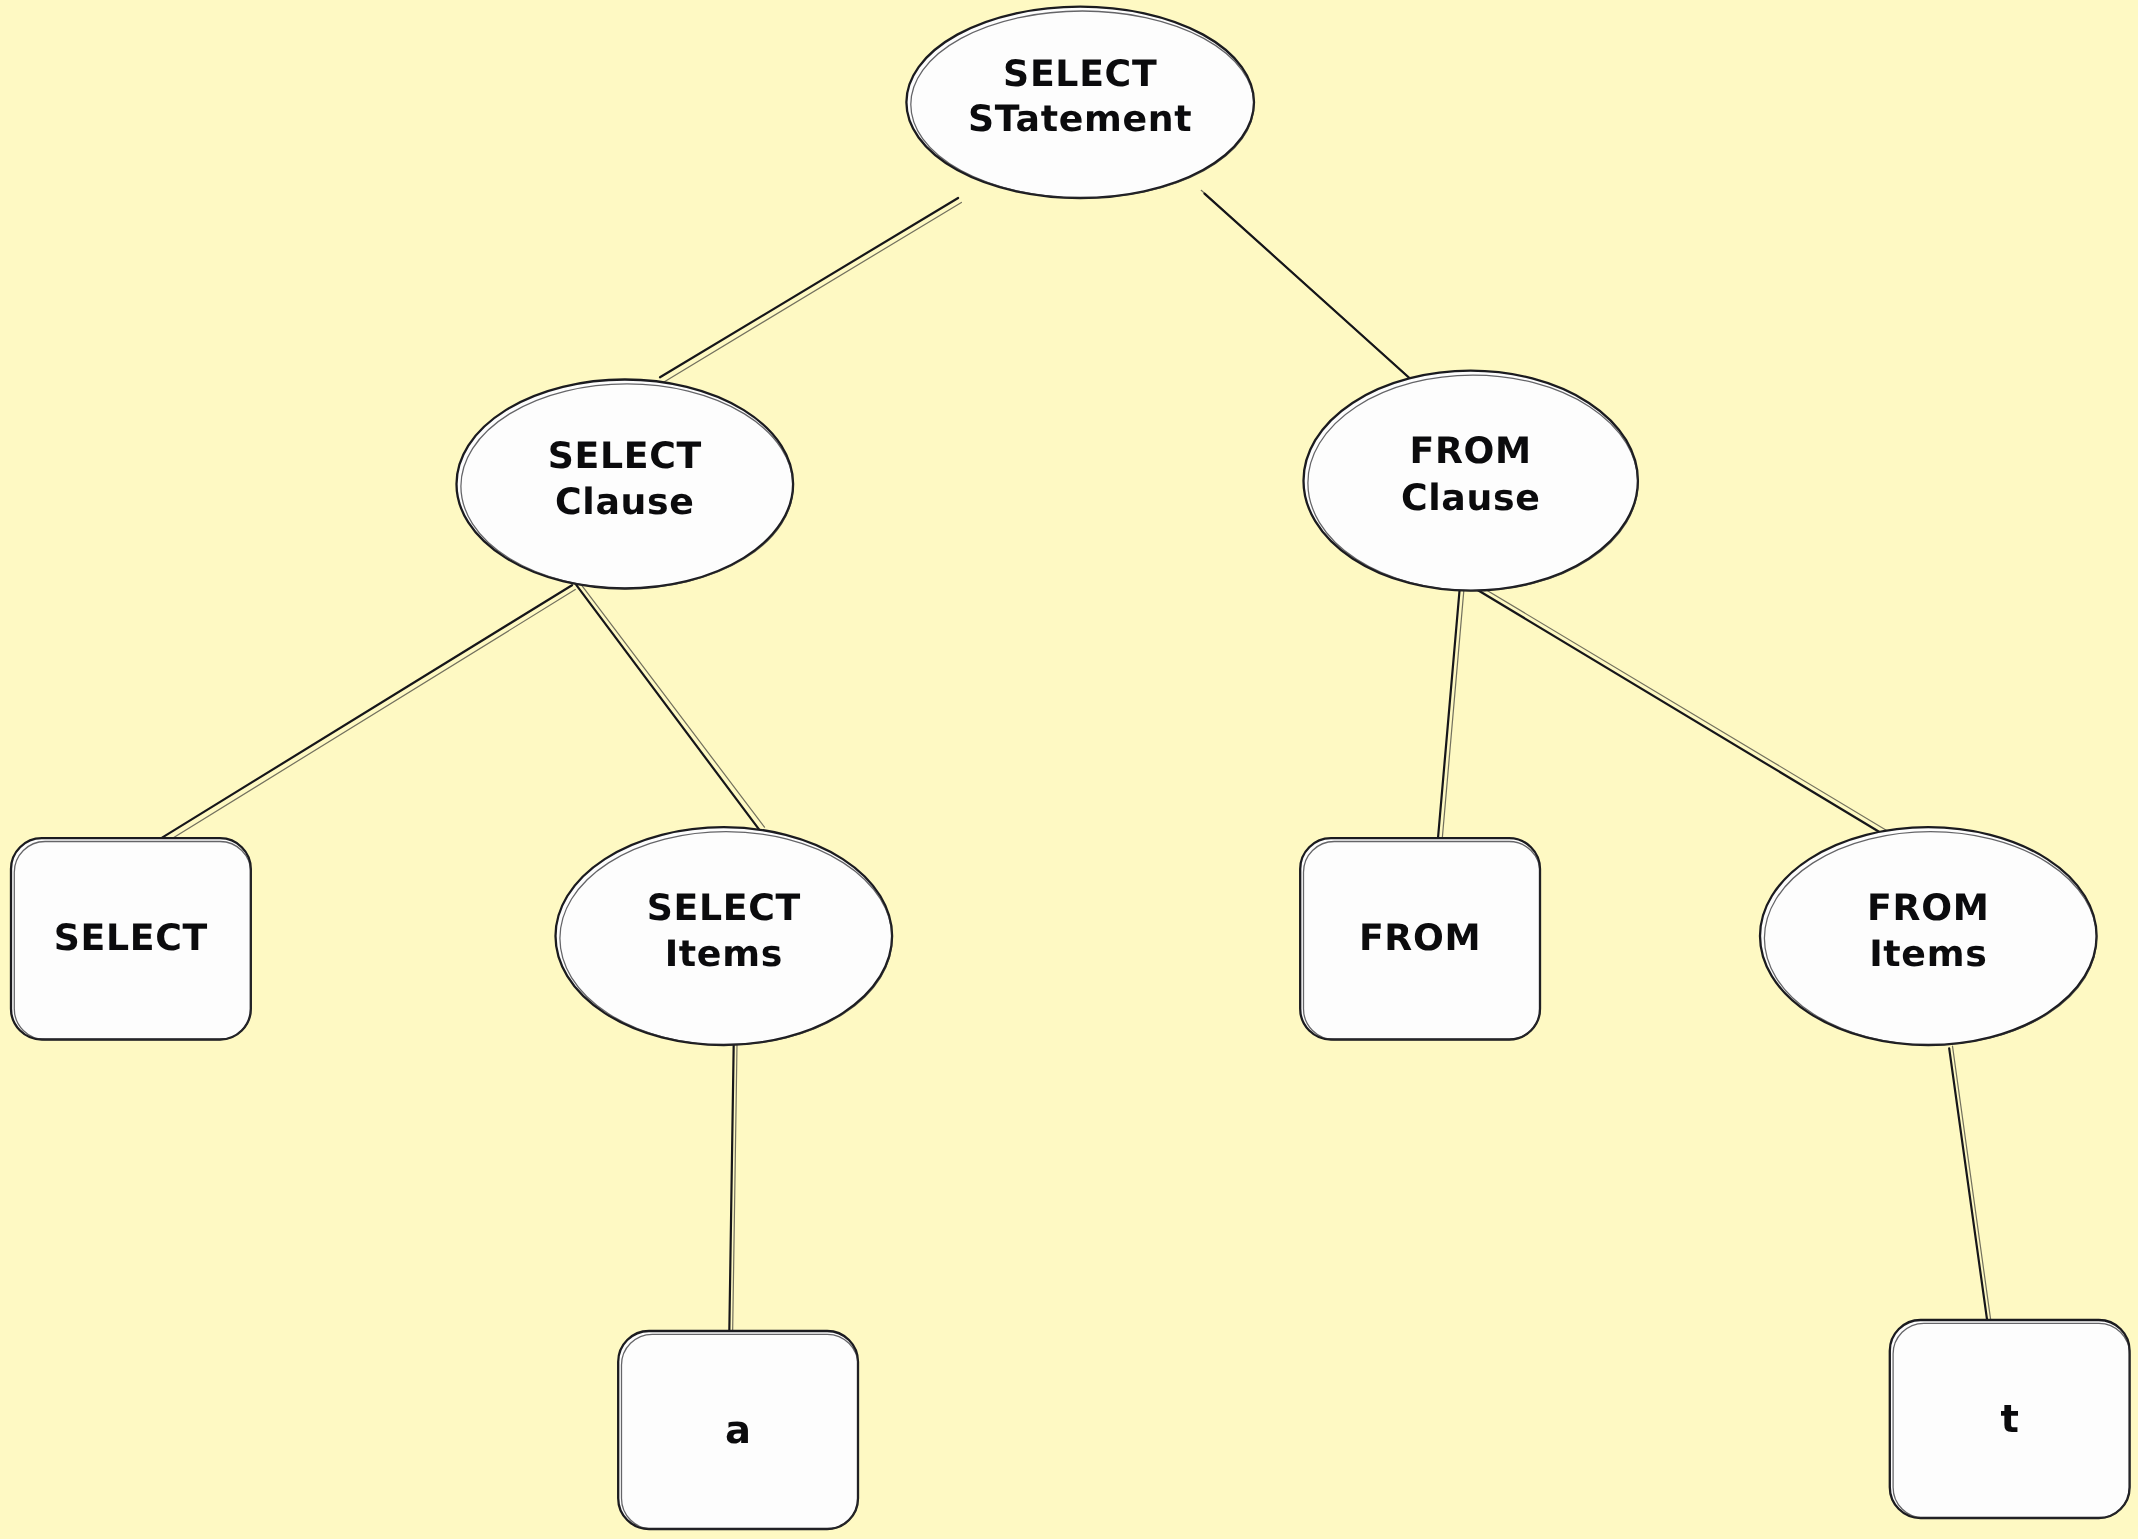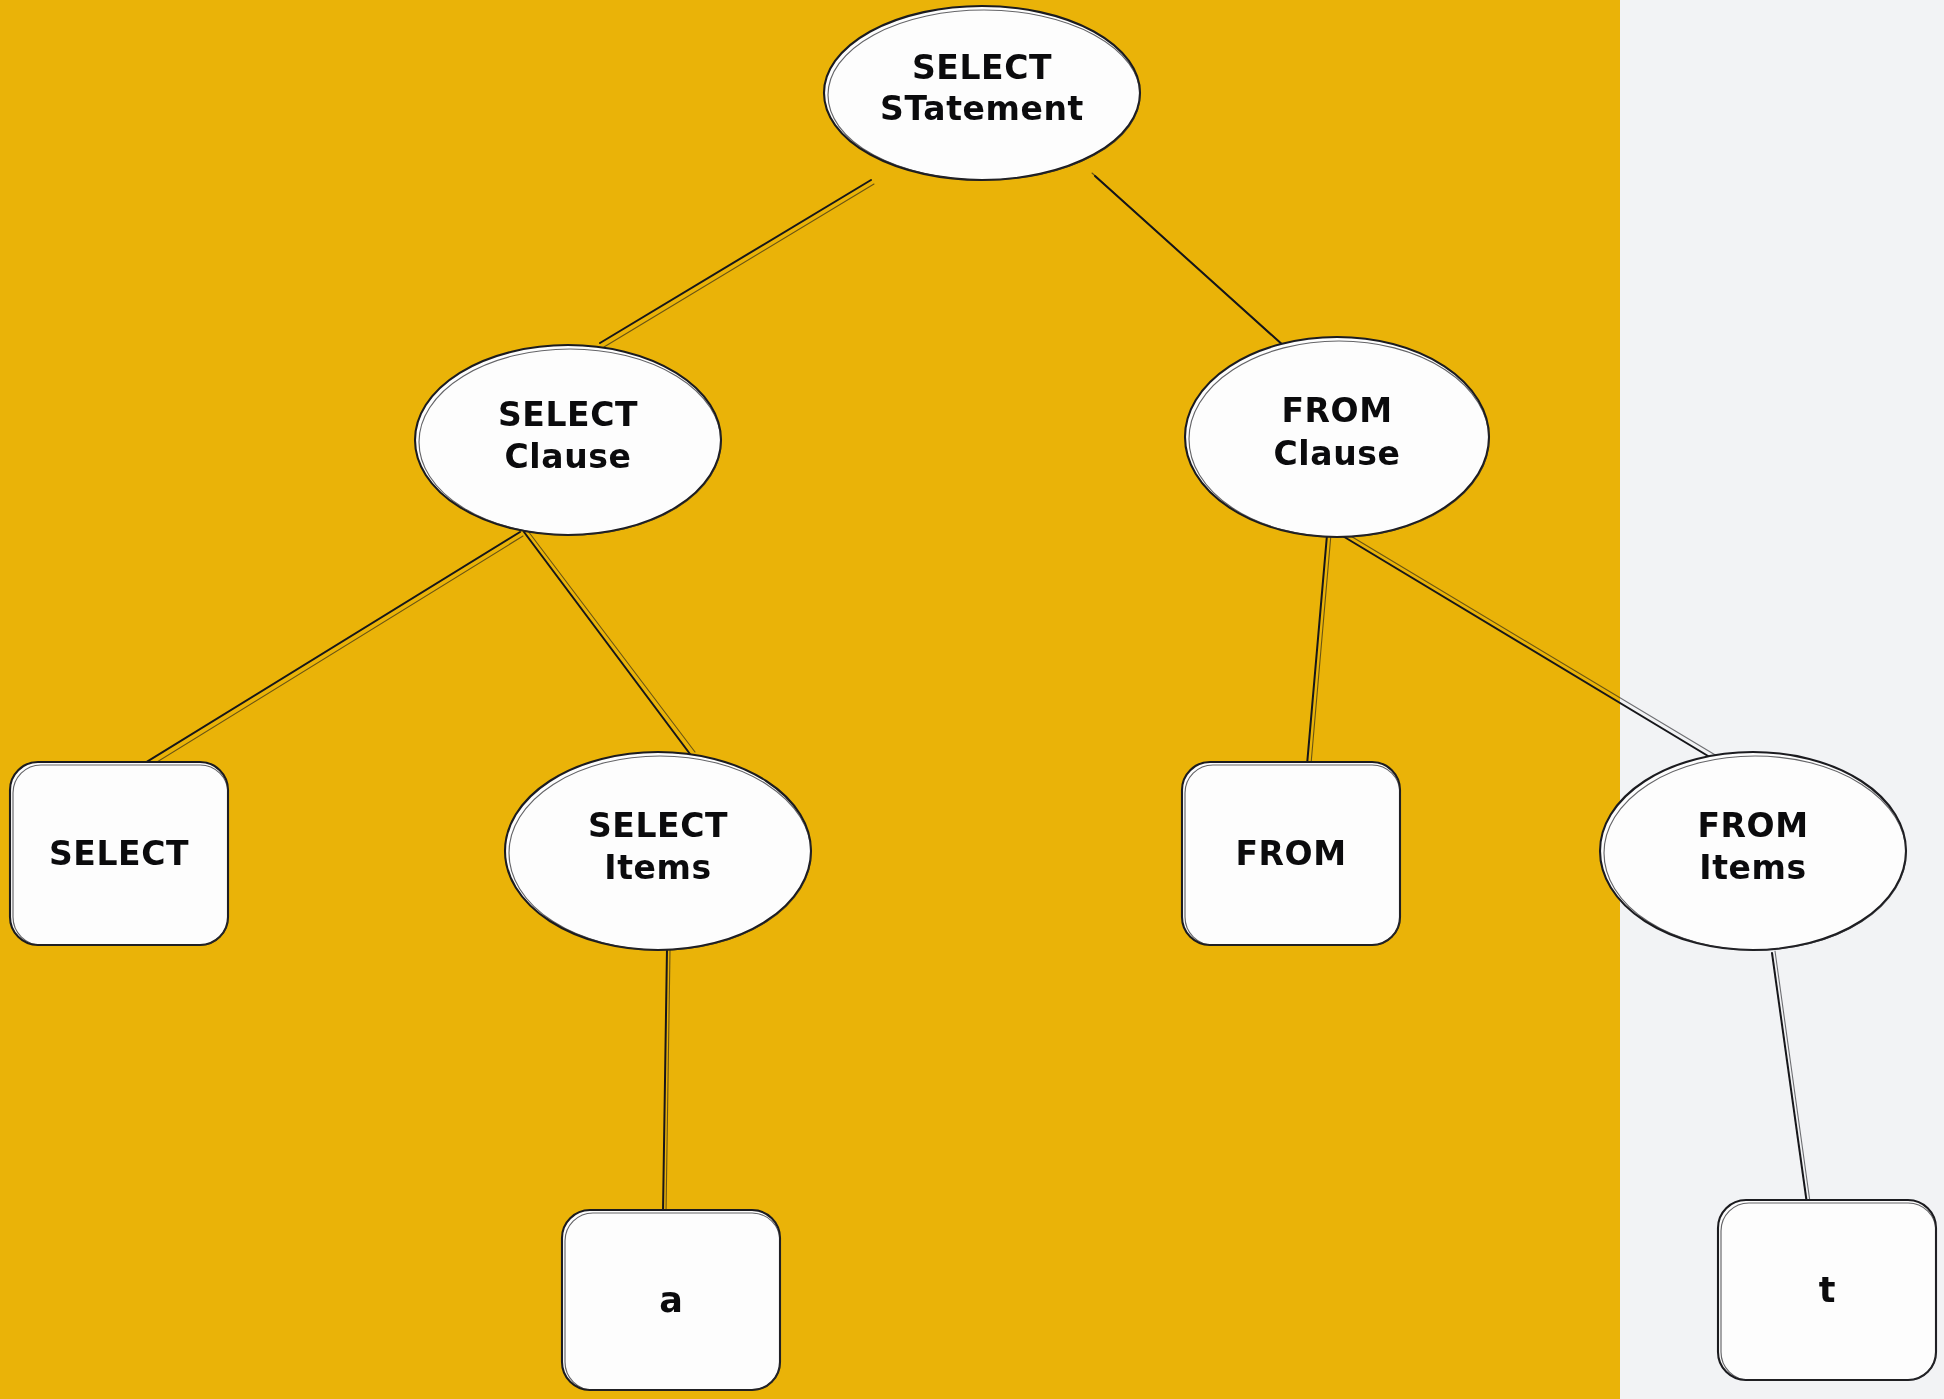--- a/index.html
+++ b/index.html
@@ -9,23 +9,23 @@
     background: #f2f3f5;
   }
   body {
     width: 1944px;
     height: 1399px;
     overflow: hidden;
     font-family: "DejaVu Sans", sans-serif;
   }
   #diagram-canvas {
     position: relative;
-    width: 1620px;
+    width: 1944px;
     height: 1399px;
-    background: #eab308;
+    background: #fef9c3;
   }
   svg#tree-svg {
     position: absolute;
     top: 0;
     left: 0;
     width: 1944px;
     height: 1399px;
     display: block;
   }
   .node-shape {

